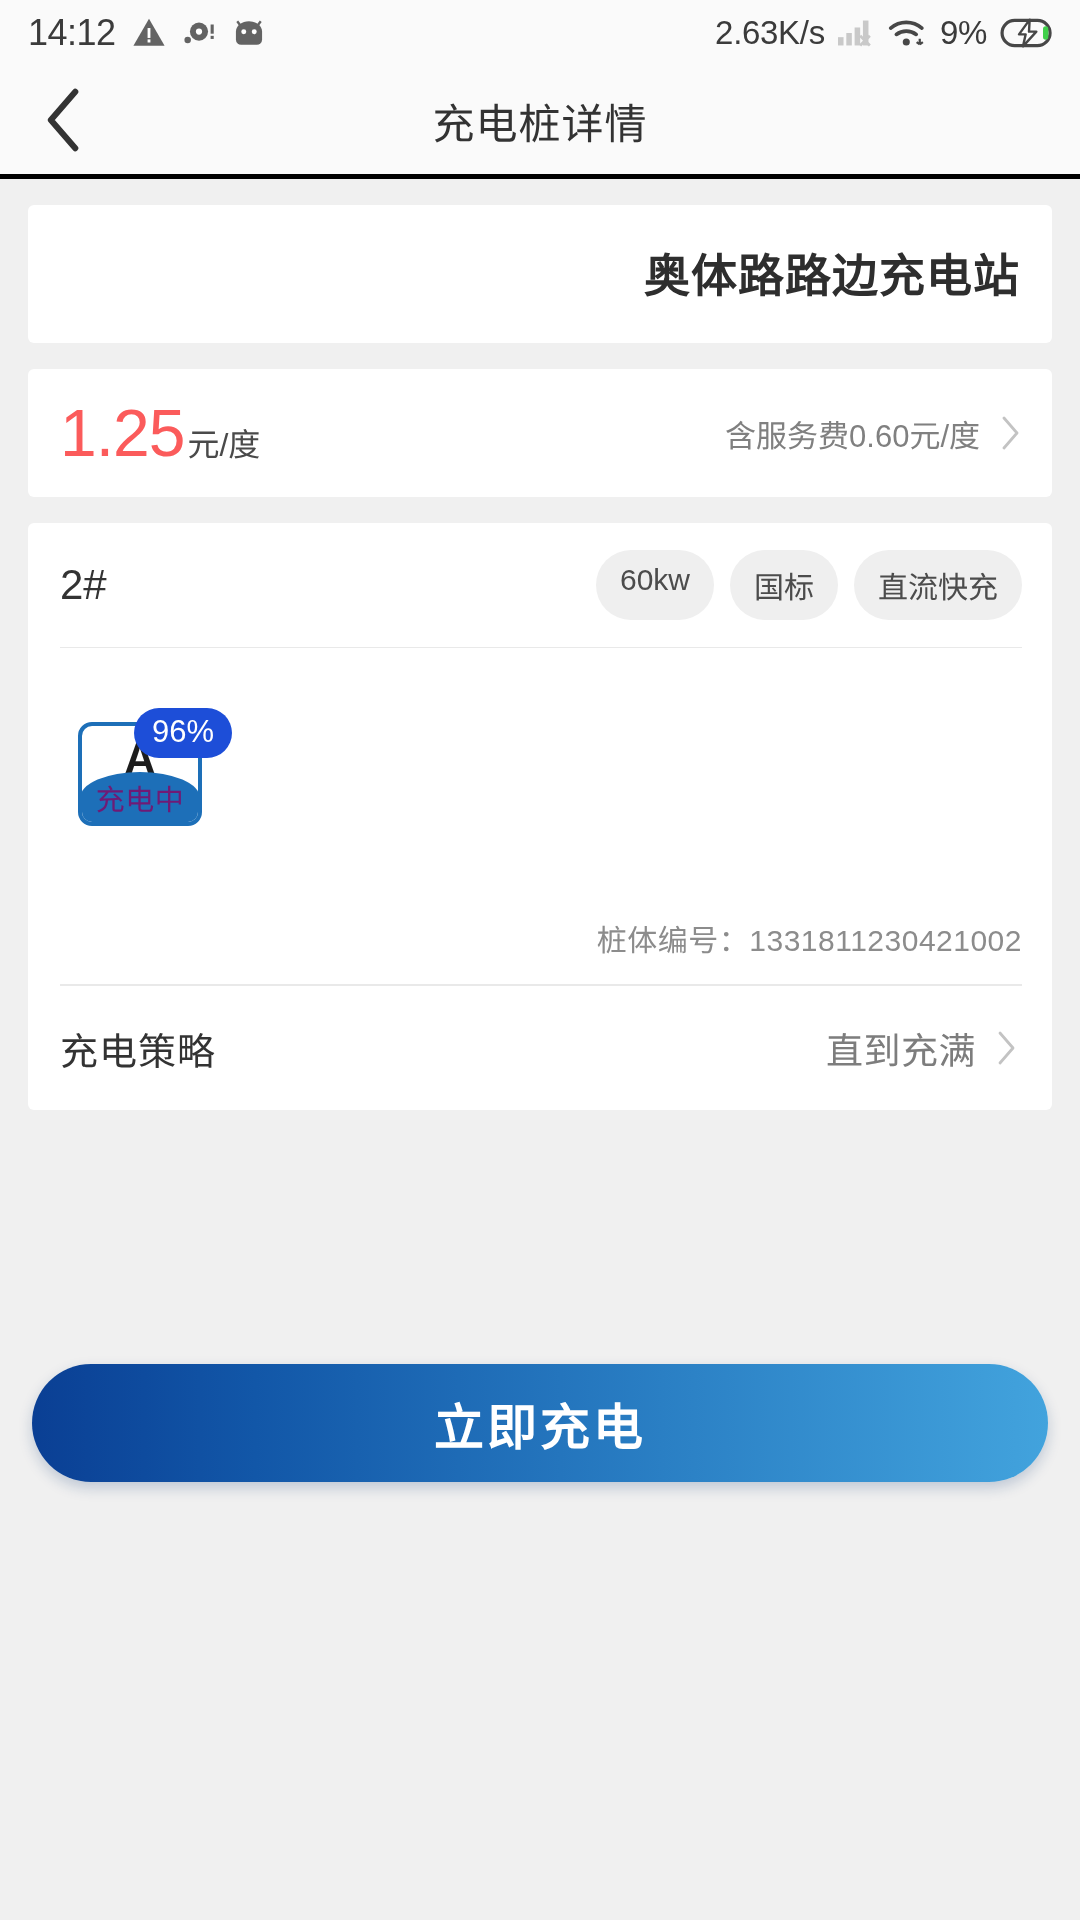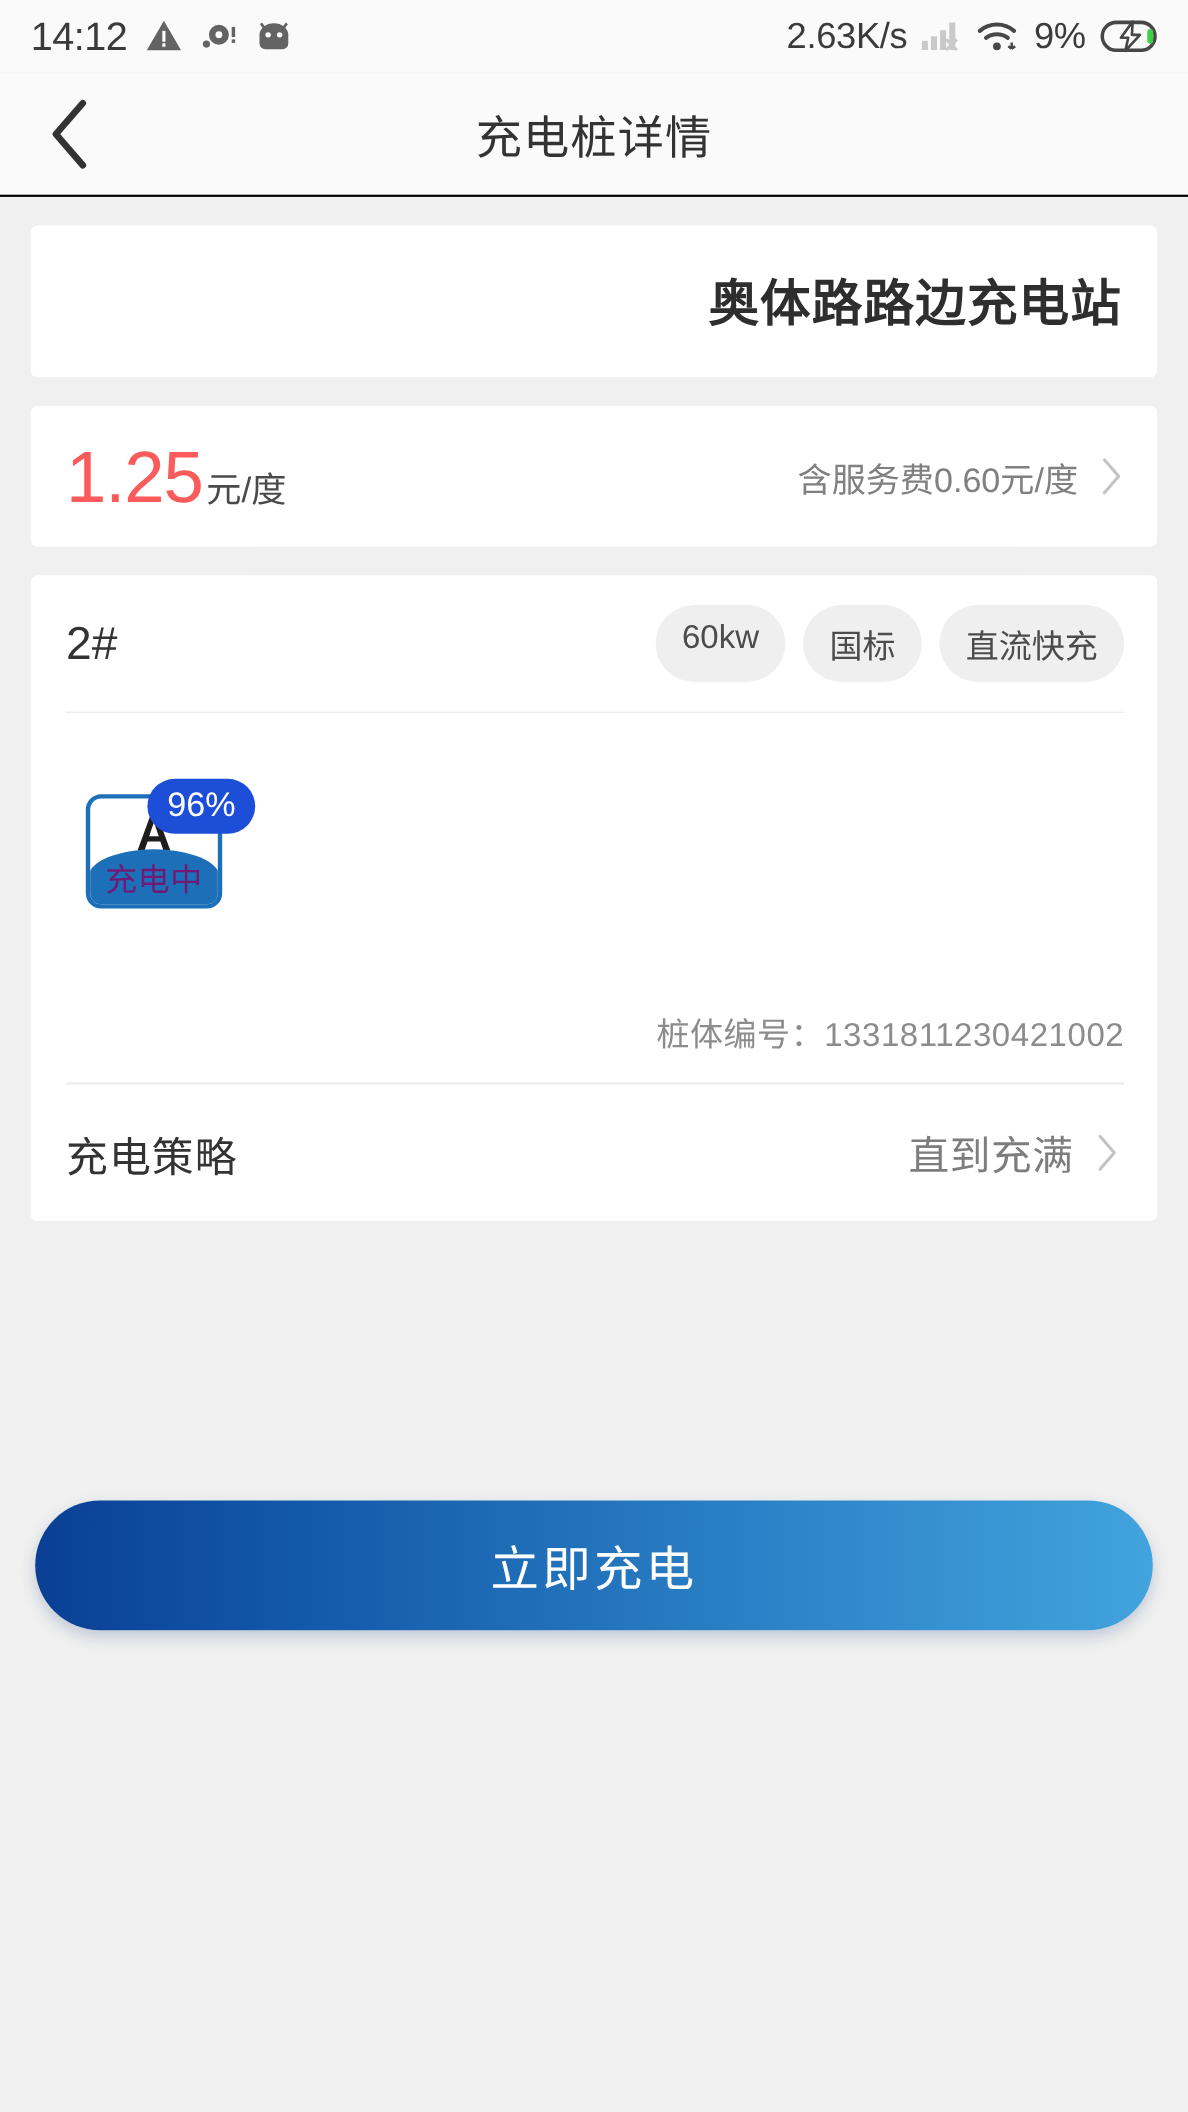--- a/index.html
+++ b/index.html
@@ -46,21 +46,21 @@
     font-size: 33px;
     color: #3b3b3b;
     letter-spacing: -0.3px;
   }
   .ic { display: block; }
 
   
   .title-bar {
     height: 113px;
     background: #fafafa;
-    border-bottom: 2px solid #000000;
+    border-bottom: 5px solid #000000;
     display: flex;
     align-items: center;
     position: relative;
     flex: none;
   }
   .back-btn {
     position: absolute;
     left: 18px;
     top: 0;
     bottom: 0;
@@ -274,22 +274,22 @@
     box-shadow: 0 6px 14px rgba(20,60,120,0.22);
     display: flex;
     align-items: center;
     justify-content: center;
     border: none;
     width: 100%;
     cursor: pointer;
   }
   .charge-btn span {
     color: #ffffff;
-    font-size: 44px;
-    font-weight: normal;
+    font-size: 50px;
+    font-weight: bold;
     letter-spacing: 3px;
   }
 </style>
 </head>
 <body>
 
 <div class="phone">
 
   <div class="status-bar">
     <div class="status-left">

